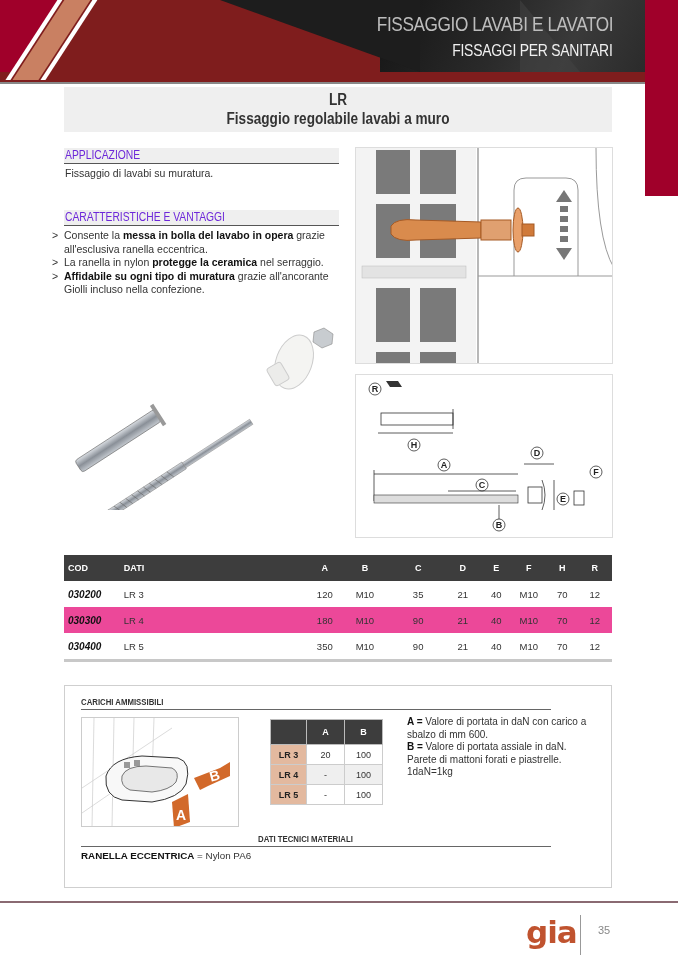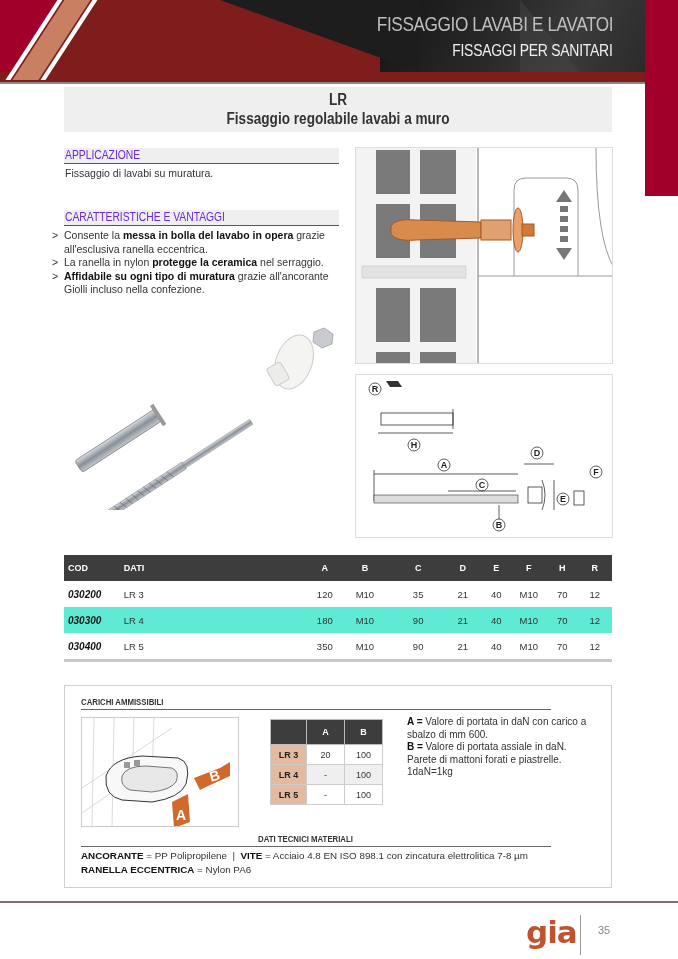--- a/index.html
+++ b/index.html
@@ -43,21 +43,21 @@
   
   .install-img { position: absolute; left: 355px; top: 147px; width: 258px; height: 217px; border: 1px solid #ddd; background: #fff; overflow: hidden; }
   .product-photo { position: absolute; left: 62px; top: 312px; width: 288px; height: 198px; }
   .tech-draw { position: absolute; left: 355px; top: 374px; width: 258px; height: 164px; border: 1px solid #ddd; background: #fff; }
 
   
   .main-table { position: absolute; left: 64px; top: 555px; width: 548px; border-collapse: collapse; font-size: 9.5px; }
   .main-table th { background: #3d3d3d; color: #fff; font-weight: bold; height: 26px; text-align: center; font-size: 9px; }
   .main-table th.l, .main-table td.l { text-align: left; padding-left: 4px; }
   .main-table td { height: 26px; text-align: center; color: #333; }
-  .main-table tr.alt td { background: #5eead4; }
+  .main-table tr.alt td { background: #ec4899; }
   .main-table td.cod { font-weight: bold; font-style: italic; color: #111; font-size: 10px; margin-top: 6px; }
   .table-bottom { position: absolute; left: 64px; top: 659px; width: 548px; height: 3px; background: #c8c8c8; }
 
   
   .loads-box { position: absolute; left: 64px; top: 685px; width: 548px; height: 203px; border: 1px solid #cfcfcf; background: #fff; }
   .small-head { position: absolute; left: 16px; width: 470px; border-bottom: 1.5px solid #666; font-size: 9.5px; font-weight: bold; color: #333; padding-bottom: 2px; }
   .small-head span { display: inline-block; transform: scaleX(0.82); transform-origin: left center; white-space: nowrap; }
   .sink-img { position: absolute; left: 16px; top: 31px; width: 158px; height: 110px; border: 1px solid #ccc; background: #fff; overflow: hidden; }
   .loads-table { position: absolute; left: 205px; top: 33px; border-collapse: collapse; font-size: 9px; }
   .loads-table th { background: #3d3d3d; color: #fff; height: 25px; width: 38px; font-weight: bold; border: 1px solid #bbb; }
@@ -332,21 +332,20 @@
     <div><b>A =</b><span> Valore di portata in daN con carico a sbalzo di mm 600.</span></div>
     <div><b>B =</b><span> Valore di portata assiale in daN.</span></div>
     <div>Parete di mattoni forati e piastrelle.</div>
     <div>1daN=1kg</div>
   </div>
 
   <div class="small-head" style="top:147px;text-align:center;">
     <span>DATI TECNICI MATERIALI</span>
   </div>
   <div class="materials">
-    <div><b>ANCORANTE</b><span style="white-space:pre"> = PP Polipropilene  |  </span><b>VITE</b><span> = Acciaio 4.8 EN ISO 898.1 con zincatura elettrolitica 7-8 µm</span></div>
     <div><b>RANELLA ECCENTRICA</b><span> = Nylon PA6</span></div>
   </div>
 </div>
 
 <div class="footer-rule"></div>
 <div class="logo">gia</div>
 <div class="footer-div"></div>
 <div class="page-num">35</div>
 
 </body></html>

